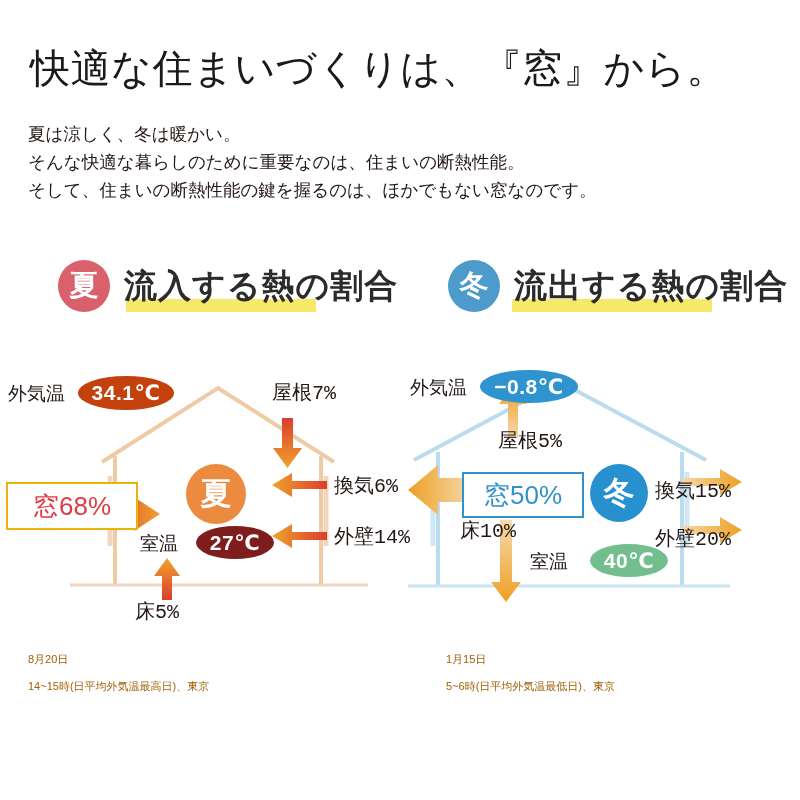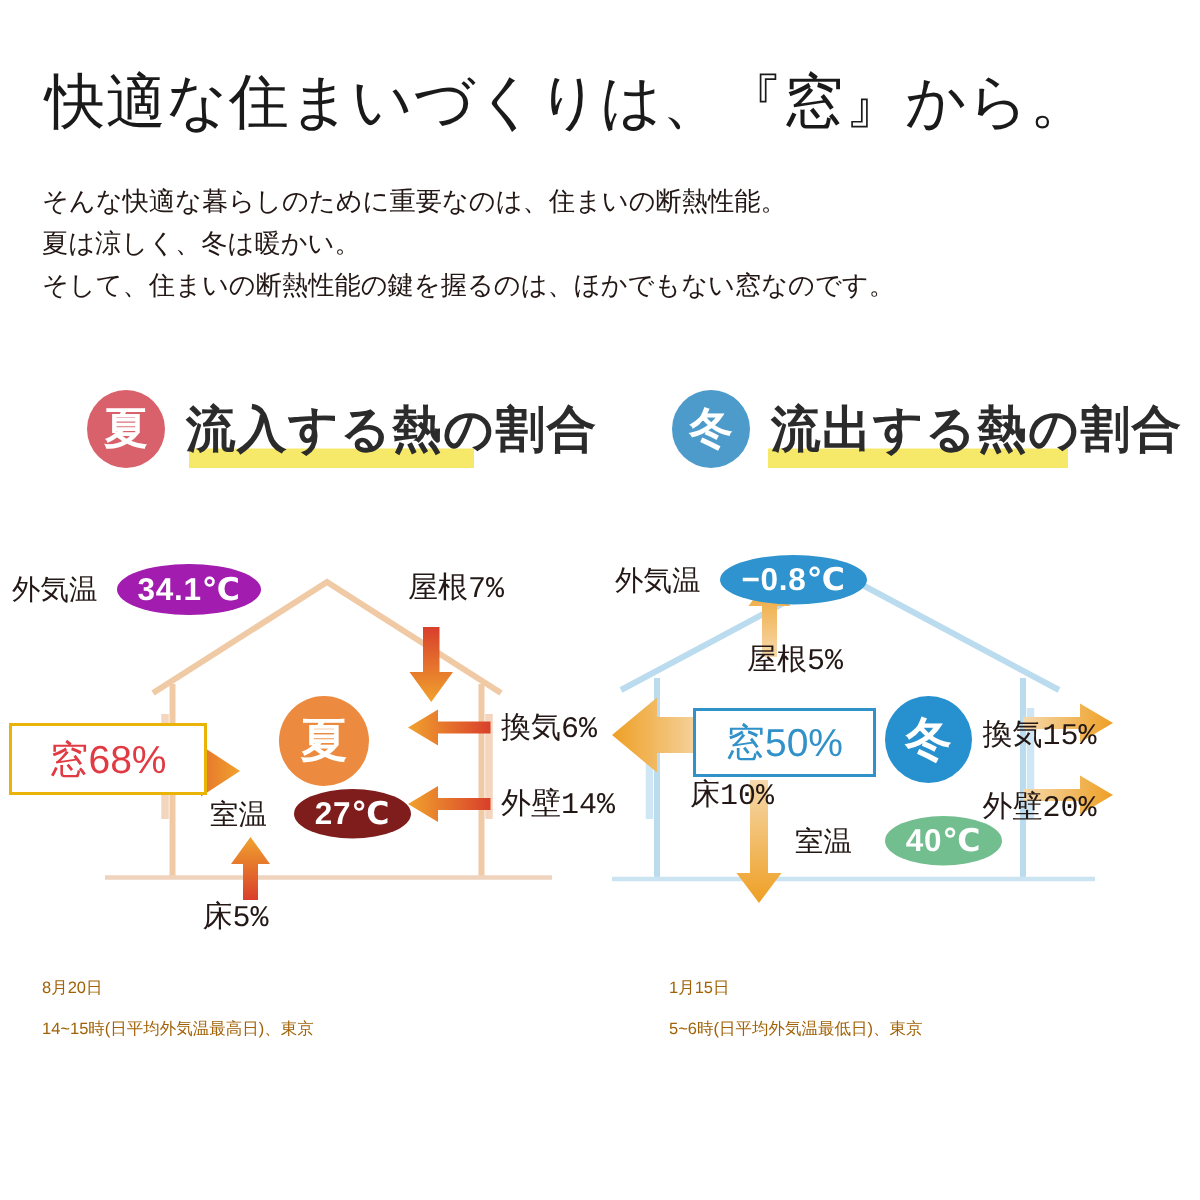--- a/index.html
+++ b/index.html
@@ -70,21 +70,21 @@
 
   .lbl{position:absolute;white-space:nowrap;font-size:19px;color:#231815;line-height:1;}
   .lbl.big{font-size:20px;font-family:Liberation Mono, monospace;}
 
   
   .pill{
     position:absolute;border-radius:50%;
     color:#fff;display:flex;align-items:center;justify-content:center;
     font-size:21px;font-weight:bold;white-space:nowrap;letter-spacing:.5px;
   }
-  .pill.temp-out-summer{background:#a21caf;}
+  .pill.temp-out-summer{background:#c2410c;}
   .pill.temp-in-summer{background:#7f1d1d;}
   .pill.temp-out-winter{background:#2E93CE;}
   .pill.temp-in-winter{background:#72BE8F;}
 
   .season-circle{
     position:absolute;border-radius:50%;
     color:#fff;display:flex;align-items:center;justify-content:center;
     font-size:31px;font-weight:bold;
   }
   .season-circle.summer{background:#EC8B3F;}
@@ -104,22 +104,22 @@
   .caption.winter{left:446px;top:646px;}
 </style>
 </head>
 <body>
 
 <div class="page">
 
   <div class="headline">快適な住まいづくりは、『窓』から。</div>
 
   <div class="lead">
+    <div>夏は涼しく、冬は暖かい。</div>
     <div>そんな快適な暮らしのために重要なのは、住まいの断熱性能。</div>
-    <div>夏は涼しく、冬は暖かい。</div>
     <div>そして、住まいの断熱性能の鍵を握るのは、ほかでもない窓なのです。</div>
   </div>
 
   <div class="sec-head summer">
     <div class="badge summer">夏</div>
     <div class="hl-bar"></div>
     <div class="sec-title-wrap">
       <div class="sec-title">流入する熱の割合</div>
     </div>
   </div>

